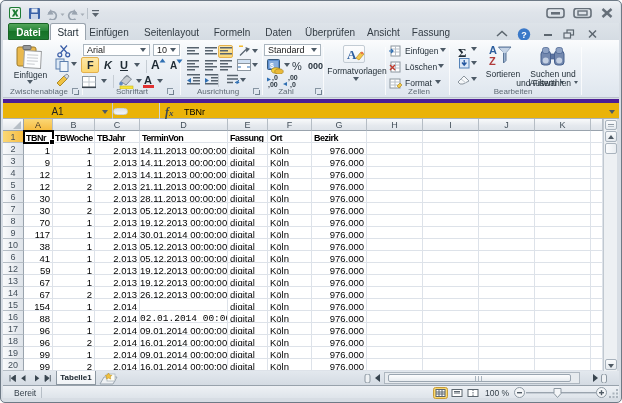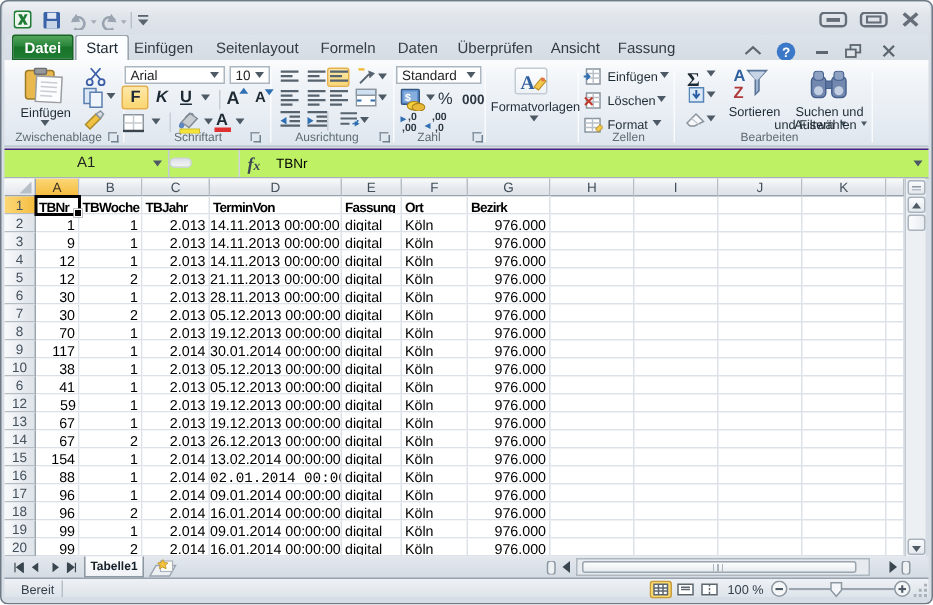--- a/index.html
+++ b/index.html
@@ -30,22 +30,22 @@
 .launch:after {content:"";position:absolute;left:2px;top:2px;width:4px;height:4px;
   border-right:1.2px solid #71818f;border-bottom:1.2px solid #71818f;}
 .rbtxt {position:absolute;font-size:8.5px;color:#1e2a33;white-space:nowrap;}
 .combo {position:absolute;background:#fff;border:1px solid #abb6bf;font-size:9px;color:#222;
   padding:0px 2px 0 3px;height:12px;}
 .combo:after {content:"";position:absolute;right:3px;top:3px;border:3px solid transparent;border-top:4px solid #4d5a66;}
 .dar {display:inline-block;width:0;height:0;border:2.5px solid transparent;border-top:3.5px solid #4d5a66;vertical-align:middle;margin-left:1px;}
 .darr {position:absolute;width:0;height:0;border:3px solid transparent;border-top:4px solid #4d5a66;}
 .hl {background:linear-gradient(#fde8a9,#fbd772);border:1px solid #e4b14e;border-radius:2px;}
 
-#fbar {position:absolute;left:2px;top:98px;right:2px;height:20px;background:#bef264;
-  border-bottom:1px solid #a8b1ba;border-top:1px solid #4c1d95;text-decoration:underline;}
+#fbar {position:absolute;left:2px;top:98px;right:2px;height:20px;background:#eab308;
+  border-bottom:1px solid #a8b1ba;border-top:4px solid #4c1d95;text-decoration:underline;}
 #fbar .vsep {position:absolute;top:0;width:1px;height:18px;background:#cdd4da;}
 
 #sheet {position:absolute;left:2px;top:118px;width:600px;height:252px;background:#fff;overflow:hidden;}
 .gl {position:absolute;background:#dde2e9;}
 .ch {position:absolute;top:0;height:12px;background:linear-gradient(#f9fafb,#e5e9ee 60%,#dfe4ea);
   border-right:1px solid #b5bdc5;border-bottom:1px solid #99a3ad;font-size:9px;color:#434f5a;text-align:center;padding-top:1px;}
 .ch.sel {background:linear-gradient(#fbd875,#f8c859 55%,#f6bd41);border-bottom:1px solid #c68d28;color:#3c3122;}
 .rh {position:absolute;left:0;width:21px;height:12px;background:linear-gradient(90deg,#f9fafb,#e5e9ee 70%,#dfe4ea);
   border-right:1px solid #99a3ad;border-bottom:1px solid #b5bdc5;font-size:9px;color:#434f5a;text-align:center;padding-top:1px;}
 .rh.sel {background:linear-gradient(90deg,#fbd875,#f8c859 60%,#f6bd41);border-right:1px solid #c68d28;}
@@ -527,21 +527,20 @@
       <div class="c" style="left:21px;top:168px;width:29px;height:12px;text-align:right;padding-right:2px;">67</div>
       <div class="c" style="left:50px;top:168px;width:42px;height:12px;text-align:right;padding-right:2px;">2</div>
       <div class="c" style="left:92px;top:168px;width:45px;height:12px;text-align:right;padding-right:2px;">2.013</div>
       <div class="c" style="left:137px;top:168px;width:88px;height:12px;text-align:right;padding-right:2px;">26.12.2013 00:00:00</div>
       <div class="c" style="left:225px;top:168px;width:40px;height:12px;text-align:left;padding-left:2px;">digital</div>
       <div class="c" style="left:265px;top:168px;width:44px;height:12px;text-align:left;padding-left:2px;">Köln</div>
       <div class="c" style="left:309px;top:168px;width:55px;height:12px;text-align:right;padding-right:2px;">976.000</div>
       <div class="c" style="left:21px;top:180px;width:29px;height:12px;text-align:right;padding-right:2px;">154</div>
       <div class="c" style="left:50px;top:180px;width:42px;height:12px;text-align:right;padding-right:2px;">1</div>
       <div class="c" style="left:92px;top:180px;width:45px;height:12px;text-align:right;padding-right:2px;">2.014</div>
-      <div class="c" style="left:137px;top:180px;width:88px;height:12px;text-align:right;padding-right:2px;">13.02.2014 00:00:00</div>
       <div class="c" style="left:225px;top:180px;width:40px;height:12px;text-align:left;padding-left:2px;">digital</div>
       <div class="c" style="left:265px;top:180px;width:44px;height:12px;text-align:left;padding-left:2px;">Köln</div>
       <div class="c" style="left:309px;top:180px;width:55px;height:12px;text-align:right;padding-right:2px;">976.000</div>
       <div class="c" style="left:21px;top:192px;width:29px;height:12px;text-align:right;padding-right:2px;">88</div>
       <div class="c" style="left:50px;top:192px;width:42px;height:12px;text-align:right;padding-right:2px;">1</div>
       <div class="c" style="left:92px;top:192px;width:45px;height:12px;text-align:right;padding-right:2px;">2.014</div>
       <div class="c" style="left:137px;top:192px;width:88px;height:12px;text-align:left;padding-right:14px;font-family:Liberation Mono, monospace;">02.01.2014 00:00:00</div>
       <div class="c" style="left:225px;top:192px;width:40px;height:12px;text-align:left;padding-left:2px;">digital</div>
       <div class="c" style="left:265px;top:192px;width:44px;height:12px;text-align:left;padding-left:2px;">Köln</div>
       <div class="c" style="left:309px;top:192px;width:55px;height:12px;text-align:right;padding-right:2px;">976.000</div>

